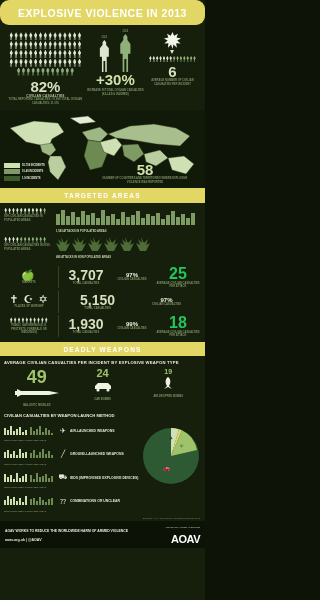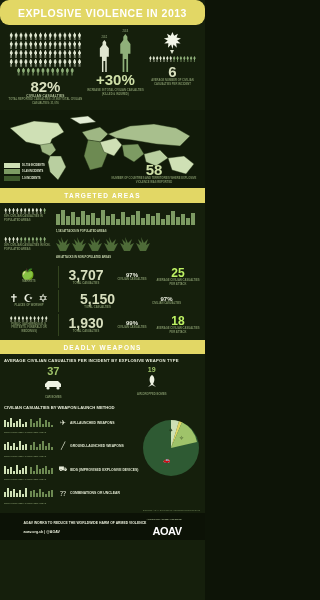--- a/index.html
+++ b/index.html
@@ -58,39 +58,39 @@
        margin:0 auto;}
 
   
   .mapwrap{position:relative;height:78px;margin-top:2px;
            background:#111a09;overflow:hidden;}
   .mapsvg{position:absolute;left:4px;top:2px;}
   .legend{position:absolute;left:4px;bottom:6px;}
   .lgrow{display:flex;align-items:center;margin-bottom:1.5px;}
   .sw{width:16px;height:5px;margin-right:2px;}
   .lglab{font-size:2.6px;font-weight:bold;color:#dfe6d0;}
-  .c58{position:absolute;right:5px;bottom:4px;width:92px;text-align:center;}
+  .c58{position:absolute;right:14px;bottom:4px;width:92px;text-align:center;}
 
   
   .ta{padding:5px 4px 2px;}
   .tarow{display:flex;align-items:flex-start;margin-bottom:4px;}
   .talbl{width:48px;}
   .taicons{display:flex;margin-bottom:1px;}
   .taicons i{width:3.4px;height:6.5px;margin-right:.5px;}
   .tachart{flex:1;margin-left:4px;}
   .tacap{font-size:2.7px;font-weight:bold;color:#c8d6ae;margin-top:1px;}
 
   
   .srow{display:flex;align-items:center;padding:1px 4px;}
   .sico{width:50px;text-align:center;}
   .sicoglyph{font-size:11px;color:#eef2e3;line-height:1;letter-spacing:1px;}
   .sep{width:1px;height:22px;background:#33441f;margin:0 4px;}
   .scell{flex:1;text-align:center;}
   .snum{font-size:14px;font-weight:bold;color:#d8dfbe;line-height:1;}
-  .snum.acc{color:#bef264;font-size:12px;}
+  .snum.acc{color:#22c55e;font-size:16px;}
   .spct{font-size:6px;font-weight:bold;color:#eef2e3;}
 
   
   .dw{padding:4px 4px 2px;}
   .dwhead{font-size:4.2px;font-weight:bold;color:#e7ecd9;
           text-transform:uppercase;margin-bottom:3px;letter-spacing:.2px;}
   .dwrow{display:flex;}
   .dwcol{flex:1;text-align:center;}
   .dwnum{font-weight:bold;color:#9fc36a;line-height:1;}
 
@@ -103,21 +103,21 @@
   .lmsub{font-size:2.2px;color:#7e9166;font-weight:bold;margin-top:.5px;}
   .lmico{width:14px;text-align:center;color:#e7ecd9;font-size:7px;}
   .lmlab{font-size:3.4px;font-weight:bold;color:#dfe6d0;
          text-transform:uppercase;}
   .pie{position:absolute;right:2px;top:14px;}
 
   
   .srcline{font-size:2.2px;color:#6f8358;text-align:right;
            padding:0 5px 2px;}
   .foot{background:#0c1206;display:flex;align-items:center;
-        justify-content:center;padding:5px 5px 3px;}
+        justify-content:space-between;padding:5px 5px 3px;}
   .ftxt{font-size:3.4px;font-weight:bold;color:#e7ecd9;line-height:1.5;
         text-transform:uppercase;}
   .furl{font-size:3.6px;color:#e7ecd9;font-weight:bold;margin-top:4px;}
   .fright{text-align:right;}
   .ftag{font-size:2.4px;color:#b9c9a0;line-height:1.4;
         text-transform:uppercase;}
   .flogo{font-size:11px;font-weight:bold;color:#ffffff;letter-spacing:-.5px;
          margin-top:4px;}
 </style>
 </head>
@@ -452,21 +452,28 @@
       </div>
     </div>
   </div>
 
   <div class="banner sect" style="margin-top:3px">DEADLY WEAPONS</div>
 
   <div class="dw">
     <div class="dwhead">AVERAGE CIVILIAN CASUALTIES PER INCIDENT BY EXPLOSIVE WEAPON TYPE</div>
     <div class="dwrow">
       <div class="dwcol">
-        <div class="dwnum" style="font-size:11px">37</div>
+        <div class="dwnum" style="font-size:18px">49</div>
+        <svg width="44" height="10" viewBox="0 0 44 10" style="margin:2px 0">
+          <path d="M0 3 L34 3 L44 5 L34 7 L0 7 Z M2 1 L6 3 L6 7 L2 9 Z" fill="#eef2e3"></path>
+        </svg>
+        <div class="cap2">BALLISTIC MISSILES</div>
+      </div>
+      <div class="dwcol">
+        <div class="dwnum" style="font-size:11px">24</div>
         <svg width="20" height="11" viewBox="0 0 20 11" style="margin:2px 0">
           <path d="M2 8 L2 5 L5 2 L15 2 L18 5 L18 8 Z" fill="#eef2e3"></path>
           <circle cx="5" cy="9" r="1.6" fill="#eef2e3"></circle>
             <circle cx="15" cy="9" r="1.6" fill="#eef2e3"></circle>
         </svg>
         <div class="cap2">CAR BOMBS</div>
       </div>
       <div class="dwcol">
         <div class="dwnum" style="font-size:7px">19</div>
         <svg width="16" height="12" viewBox="0 0 16 12" style="margin:2px 0">

